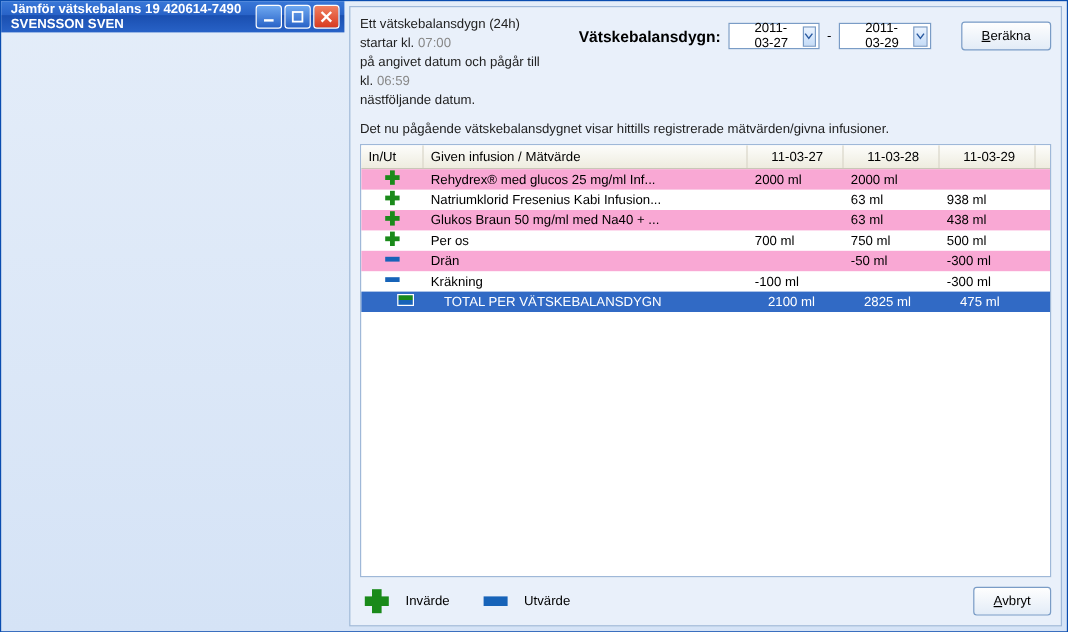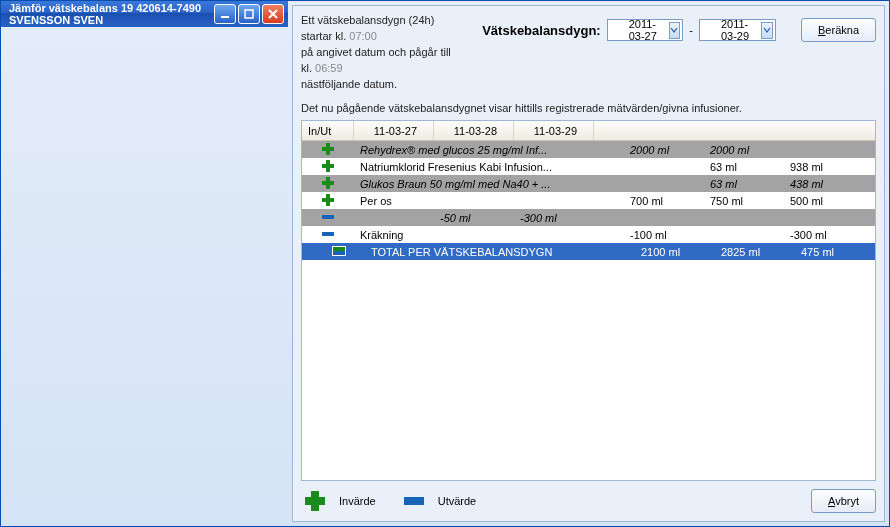--- a/index.html
+++ b/index.html
@@ -85,21 +85,21 @@
 .th, .td { padding: 0 6px; }
 .col-inout { width: 52px; text-align: center; }
 .col-name { width: 270px; }
 .col-d { width: 80px; text-align: left; padding-right: 16px; }
 .th { border-right: 1px solid #d9d6c8; height: 100%; display: flex; align-items: center; }
 .th.col-d { justify-content: flex-end; }
 .th.col-inout { justify-content: flex-start; }
 
 .tbody { }
 .tr { display: flex; height: 17px; align-items: center; }
-.tr.alt { background: #a3a3a3; font-style: italic; }
+.tr.alt { background: #f9a8d4; }
 .tr.total { background: #316ac5; color: #fff; padding-left: 11px; }
 .td { white-space: nowrap; overflow: hidden; text-overflow: ellipsis; }
 
 .icon-plus, .icon-minus {
   display: inline-block; width: 14px; height: 14px; position: relative;
 }
 .icon-plus::before, .icon-plus::after, .icon-minus::before {
   content: ""; position: absolute; background: #1a8a1a;
 }
 .icon-plus::before { left: 5px; top: 1px; width: 4px; height: 12px; }
@@ -178,20 +178,21 @@
         <span style="width:20px"></span>
         <button class="btn"><u>B</u><span>eräkna</span></button>
       </div>
     </div>
 
     <div class="note-line">Det nu pågående vätskebalansdygnet visar hittills registrerade mätvärden/givna infusioner.</div>
 
     <div class="table-wrap">
       <div class="thead">
         <div class="th col-inout">In/Ut</div>
+        <div class="th col-name">Given infusion / Mätvärde</div>
         <div class="th col-d">11-03-27</div>
         <div class="th col-d">11-03-28</div>
         <div class="th col-d">11-03-29</div>
         <div class="th" style="flex:1;border-right:none"></div>
       </div>
       <div class="tbody" id="tbody">
           <div class="tr alt">
             <div class="td col-inout"><span class="icon-plus"></span></div>
             <div class="td col-name">Rehydrex® med glucos 25 mg/ml  Inf...</div>
             <div class="td col-d">2000 ml</div>
@@ -214,20 +215,21 @@
           </div>
           <div class="tr">
             <div class="td col-inout"><span class="icon-plus"></span></div>
             <div class="td col-name">Per os</div>
             <div class="td col-d">700 ml</div>
             <div class="td col-d">750 ml</div>
             <div class="td col-d">500 ml</div>
           </div>
           <div class="tr alt">
             <div class="td col-inout"><span class="icon-minus"></span></div>
+            <div class="td col-name">Drän</div>
             <div class="td col-d"></div>
             <div class="td col-d">-50 ml</div>
             <div class="td col-d">-300 ml</div>
           </div>
           <div class="tr">
             <div class="td col-inout"><span class="icon-minus"></span></div>
             <div class="td col-name">Kräkning</div>
             <div class="td col-d">-100 ml</div>
             <div class="td col-d"></div>
             <div class="td col-d">-300 ml</div>

